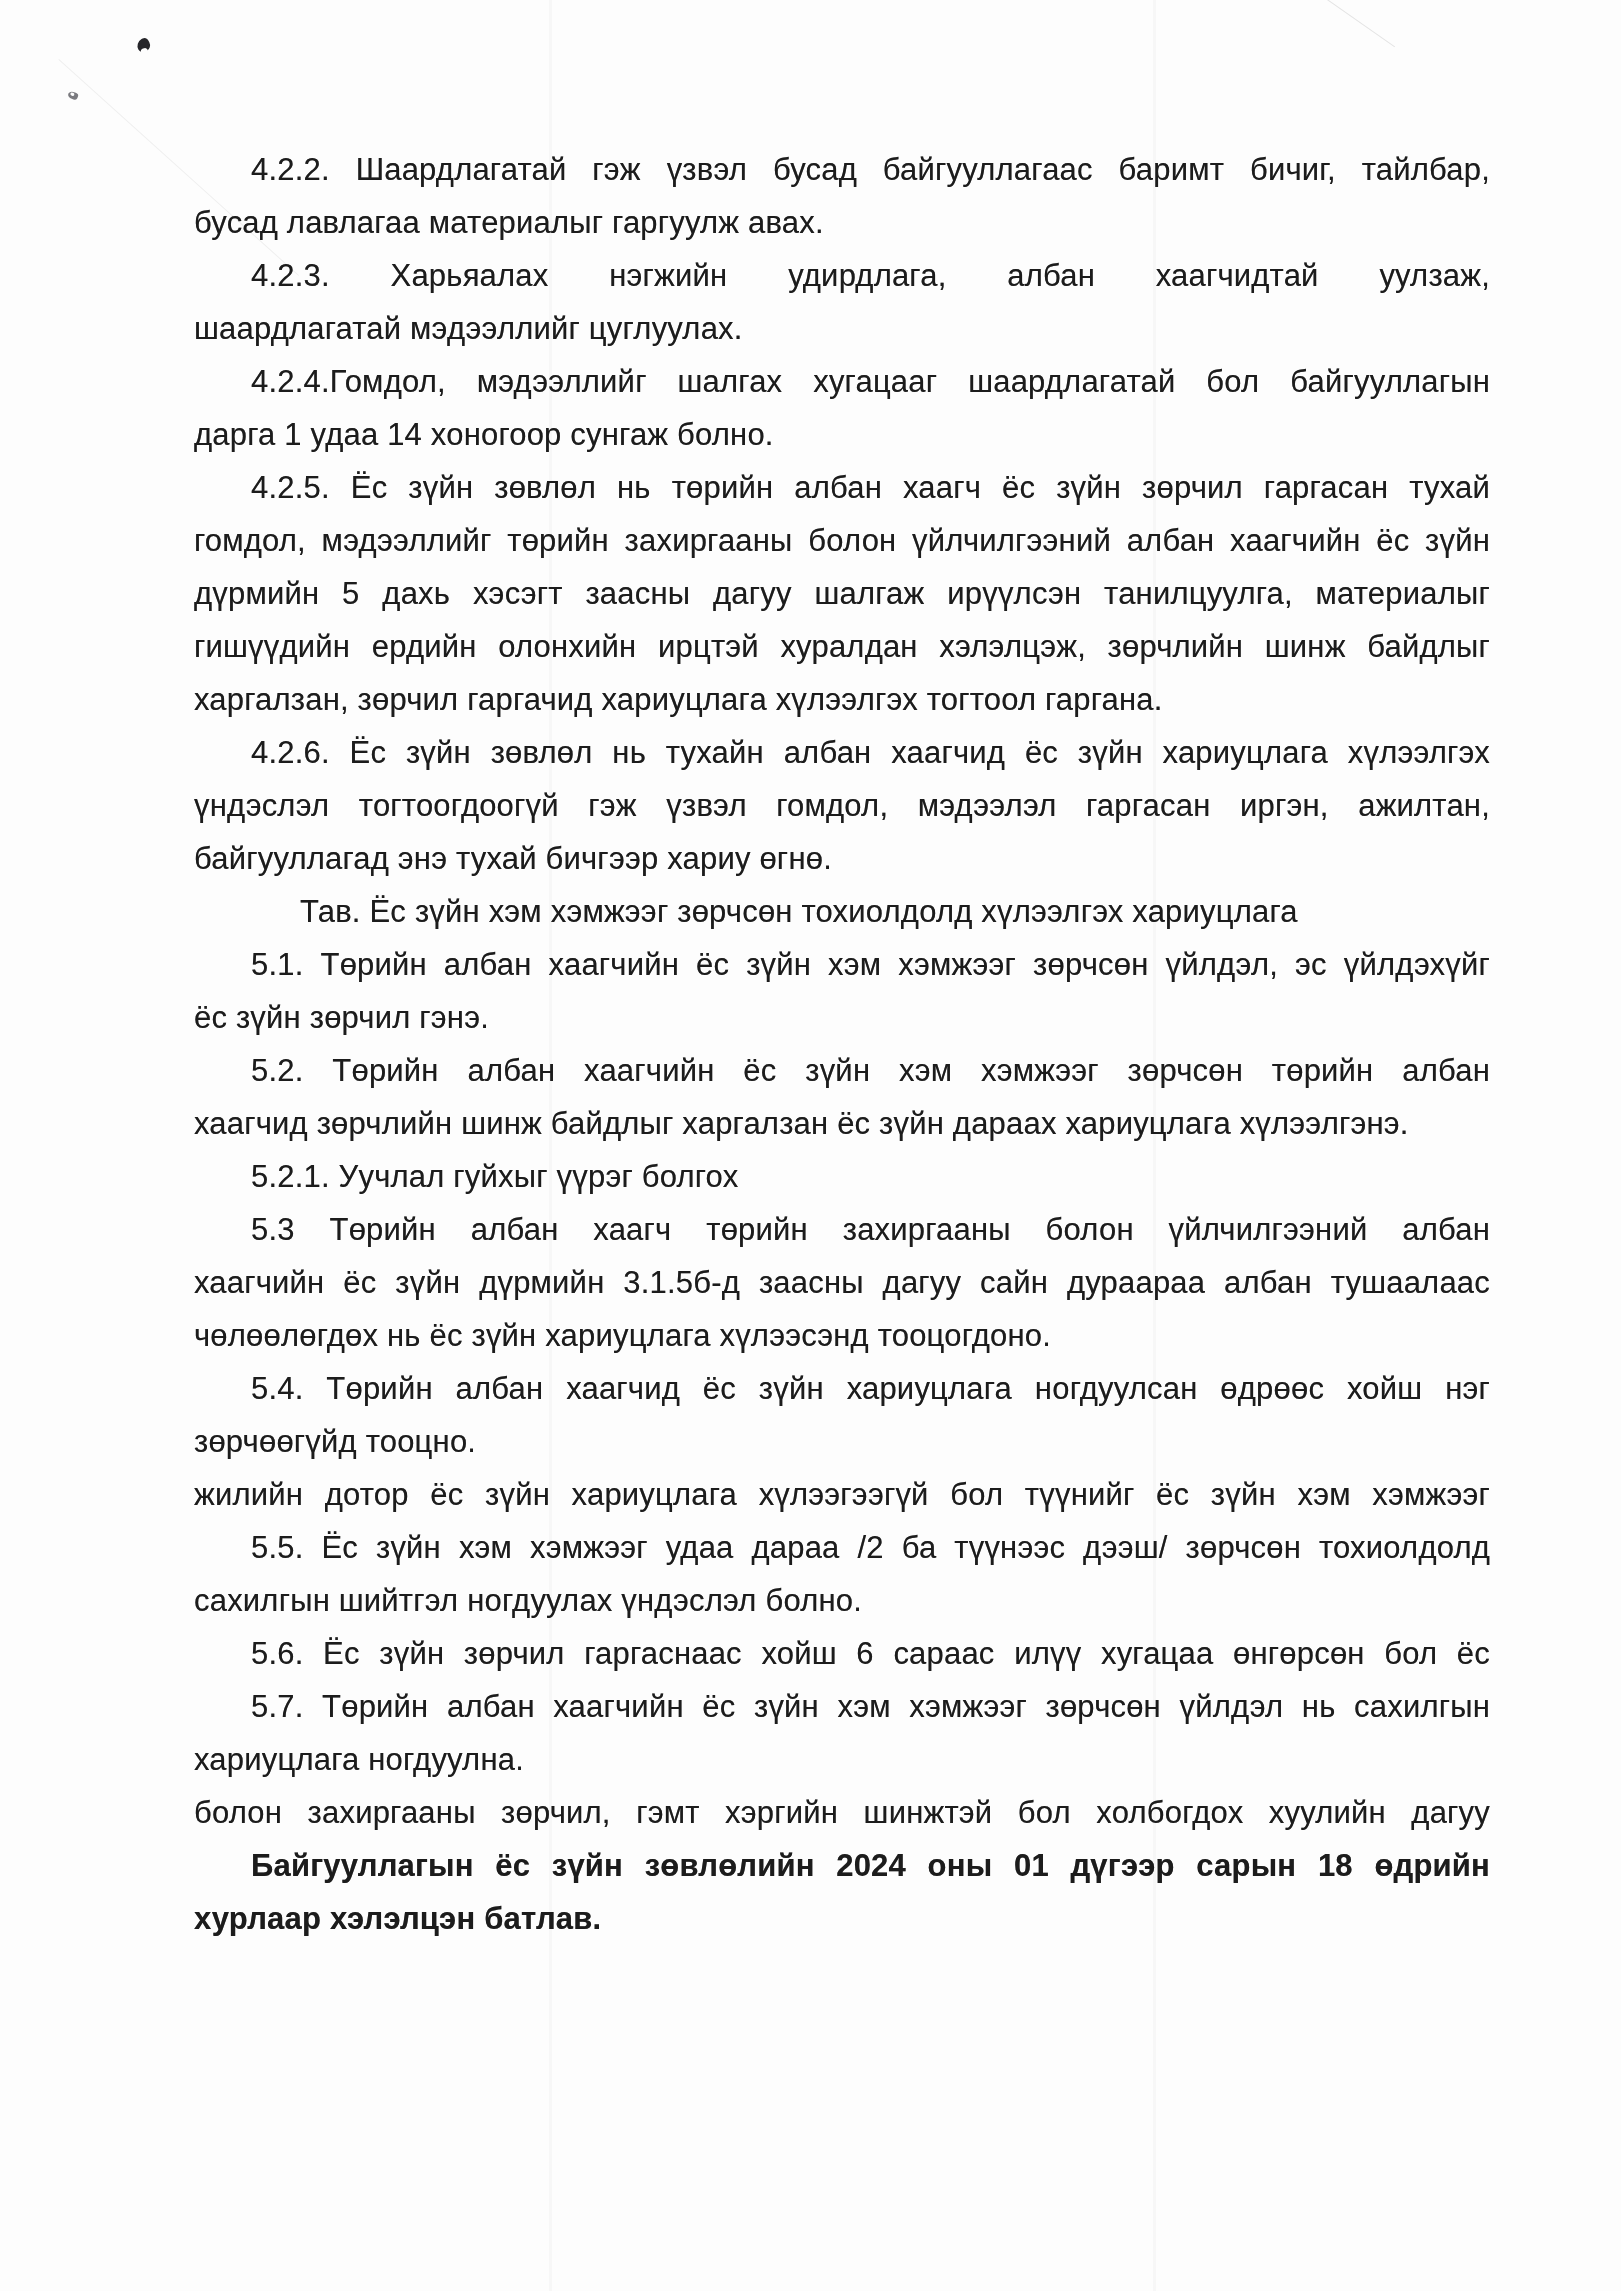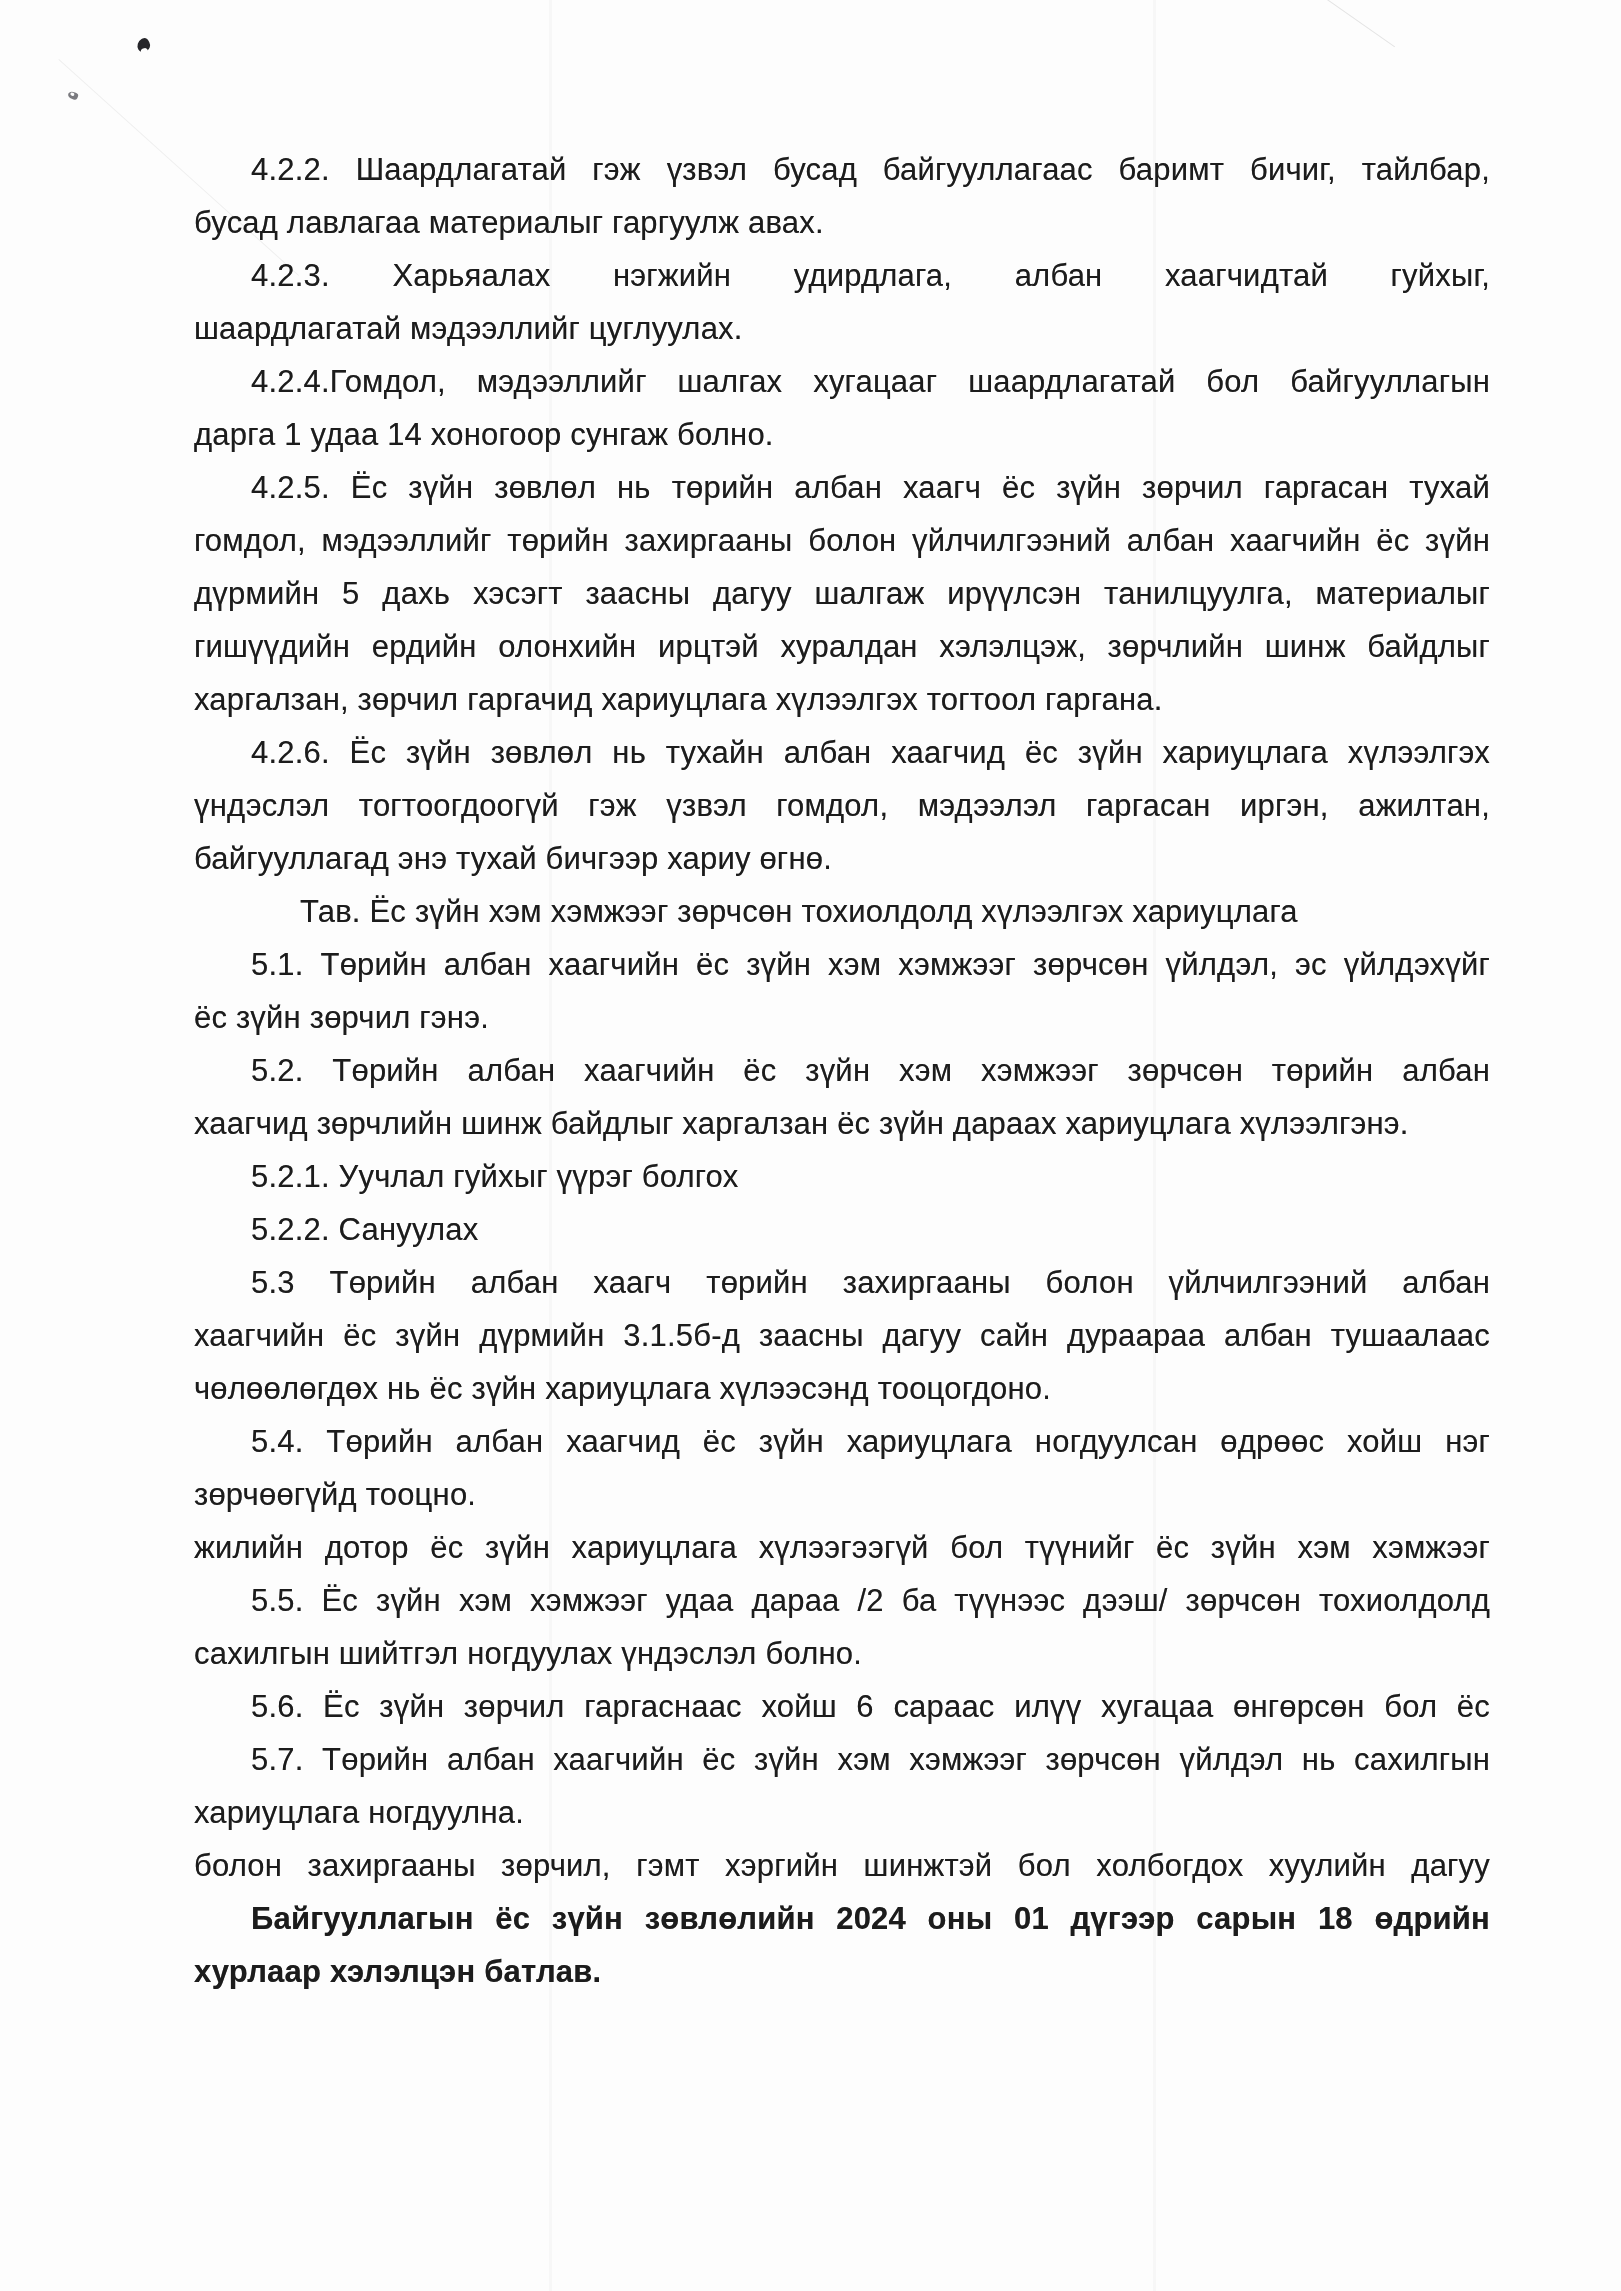--- a/index.html
+++ b/index.html
@@ -122,21 +122,21 @@
   <div class="scratch"></div>
   <div class="scratch2"></div>
   <div class="speck-a"></div>
   <div class="speck-b"></div>
   <div class="doc" id="doc" style="color: rgb(28, 28, 28);">
       <div class="para normal">
         <div class="line indent justify">4.2.2. Шаардлагатай гэж үзвэл бусад байгууллагаас баримт бичиг, тайлбар,</div>
         <div class="line">бусад лавлагаа материалыг гаргуулж авах.</div>
       </div>
       <div class="para normal">
-        <div class="line indent justify">4.2.3. Харьяалах нэгжийн удирдлага, албан хаагчидтай гуйхыг,</div>
+        <div class="line indent justify">4.2.3. Харьяалах нэгжийн удирдлага, албан хаагчидтай уулзаж,</div>
         <div class="line">шаардлагатай мэдээллийг цуглуулах.</div>
       </div>
       <div class="para normal">
         <div class="line indent justify">4.2.4.Гомдол, мэдээллийг шалгах хугацааг шаардлагатай бол байгууллагын</div>
         <div class="line">дарга 1 удаа 14 хоногоор сунгаж болно.</div>
       </div>
       <div class="para normal">
         <div class="line indent justify">4.2.5. Ёс зүйн зөвлөл нь төрийн албан хаагч ёс зүйн зөрчил гаргасан тухай</div>
         <div class="line justify">гомдол, мэдээллийг төрийн захиргааны болон үйлчилгээний албан хаагчийн ёс зүйн</div>
         <div class="line justify">дүрмийн 5 дахь хэсэгт заасны дагуу шалгаж ирүүлсэн танилцуулга, материалыг</div>
@@ -156,23 +156,20 @@
         <div class="line">ёс зүйн зөрчил гэнэ.</div>
       </div>
       <div class="para normal">
         <div class="line indent justify">5.2. Төрийн албан хаагчийн ёс зүйн хэм хэмжээг зөрчсөн төрийн албан</div>
         <div class="line">хаагчид зөрчлийн шинж байдлыг харгалзан ёс зүйн дараах хариуцлага хүлээлгэнэ.</div>
       </div>
       <div class="para normal">
         <div class="line indent">5.2.1. Уучлал гуйхыг үүрэг болгох</div>
       </div>
       <div class="para normal">
-        <div class="line indent">5.2.2. Сануулах</div>
-      </div>
-      <div class="para normal">
         <div class="line indent justify">5.3 Төрийн албан хаагч төрийн захиргааны болон үйлчилгээний албан</div>
         <div class="line justify">хаагчийн ёс зүйн дүрмийн 3.1.5б-д заасны дагуу сайн дураараа албан тушаалаас</div>
         <div class="line">чөлөөлөгдөх нь ёс зүйн хариуцлага хүлээсэнд тооцогдоно.</div>
       </div>
       <div class="para normal">
         <div class="line indent justify">5.4. Төрийн албан хаагчид ёс зүйн хариуцлага ногдуулсан өдрөөс хойш нэг</div>
         <div class="line">зөрчөөгүйд тооцно.</div>
         <div class="line justify">жилийн дотор ёс зүйн хариуцлага хүлээгээгүй бол түүнийг ёс зүйн хэм хэмжээг</div>
       </div>
       <div class="para normal">

